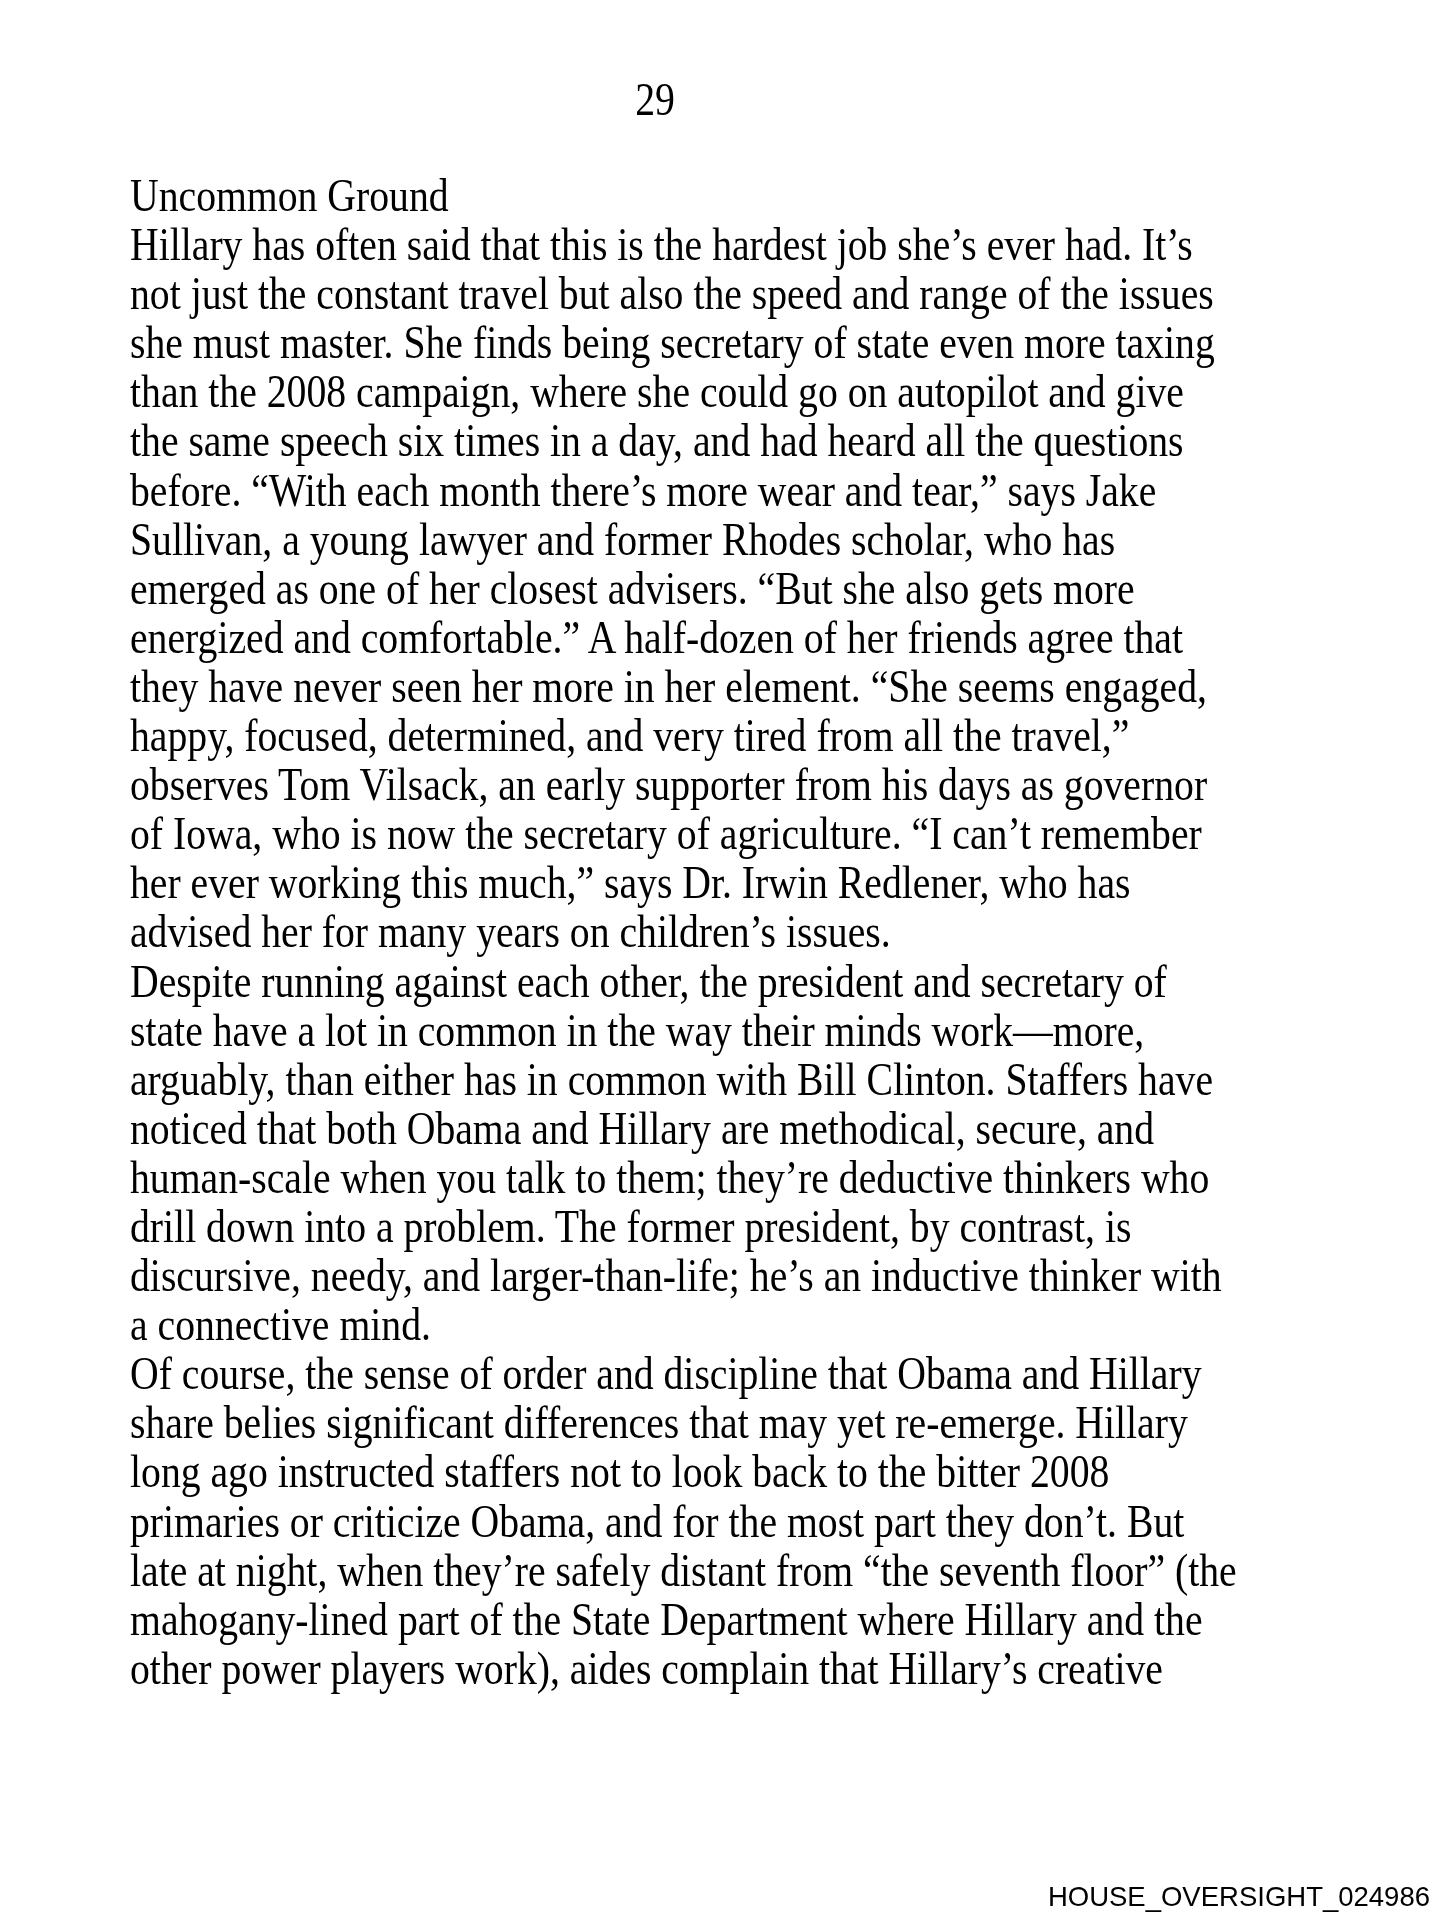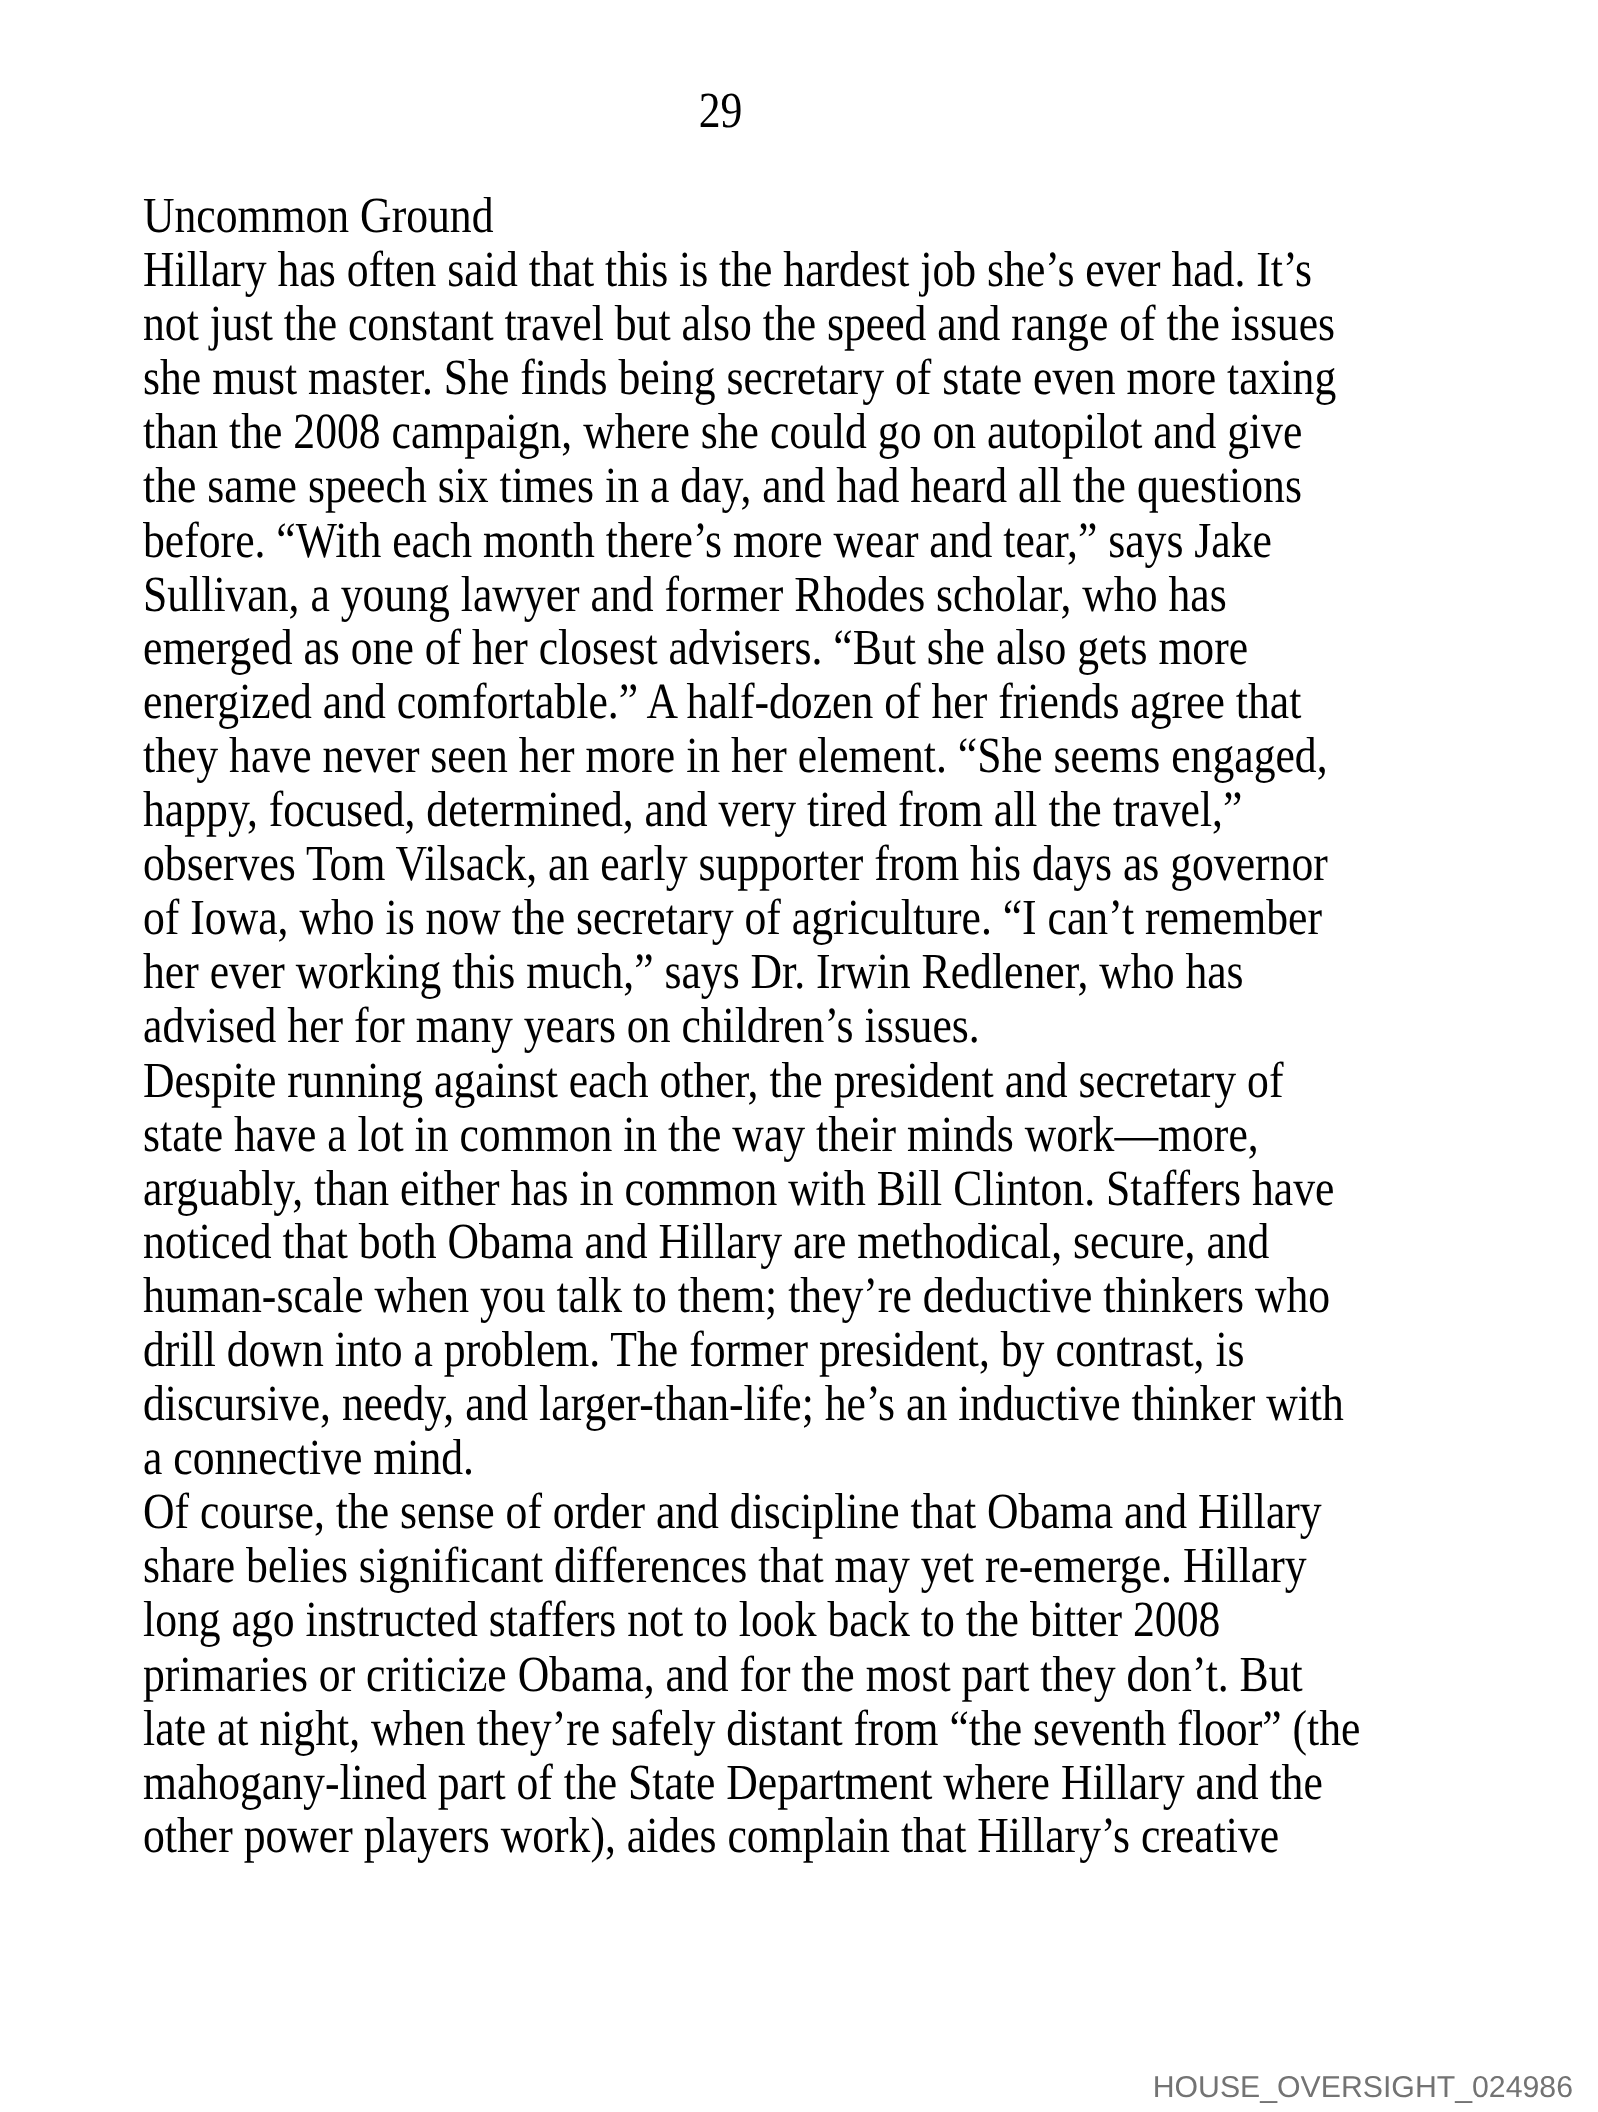--- a/index.html
+++ b/index.html
@@ -43,21 +43,21 @@
   .text-block div {
     white-space: pre;
   }
   .bates {
     position: absolute;
     top: 1882px;
     right: 23px;
     font-family: "Liberation Sans", "DejaVu Sans", sans-serif;
     font-size: 27.5px;
     line-height: 30px;
-    color: #737373;
+    color: #000000;
     white-space: pre;
   }
 </style>
 </head>
 <body>
 
 <div class="page">
 
   <div class="page-number-row">
     <span>29</span>

